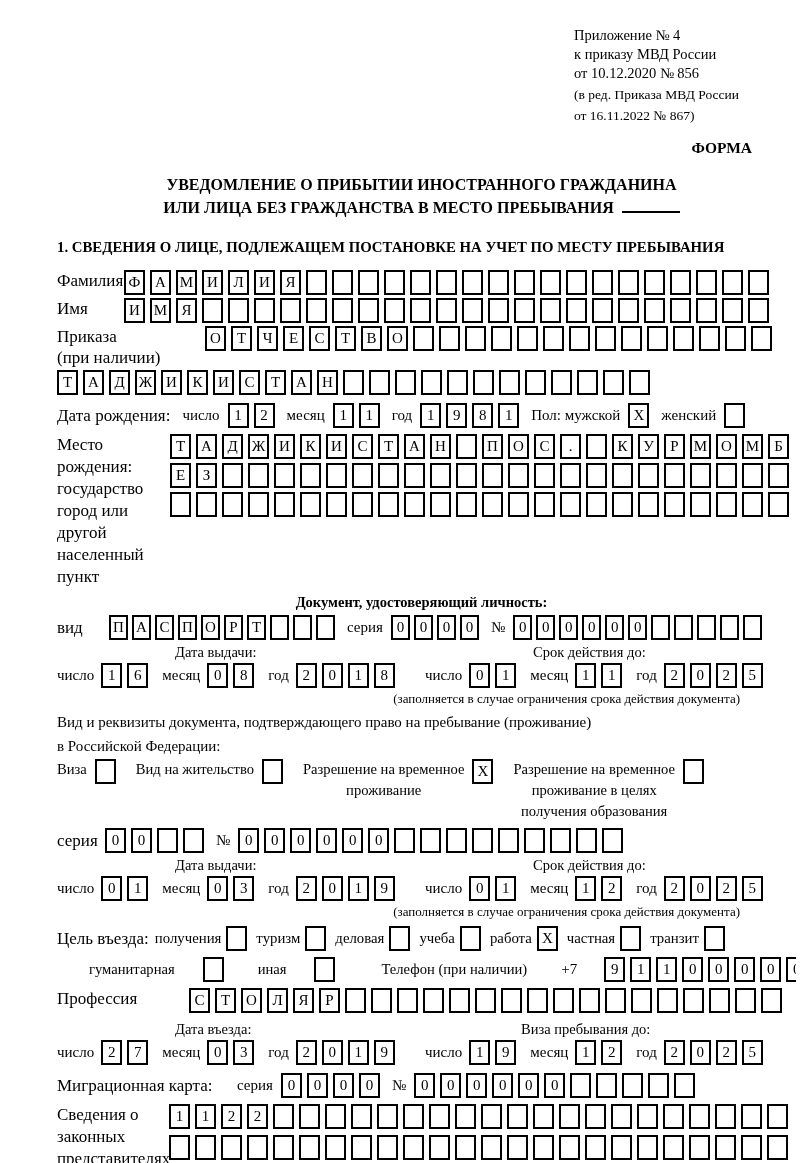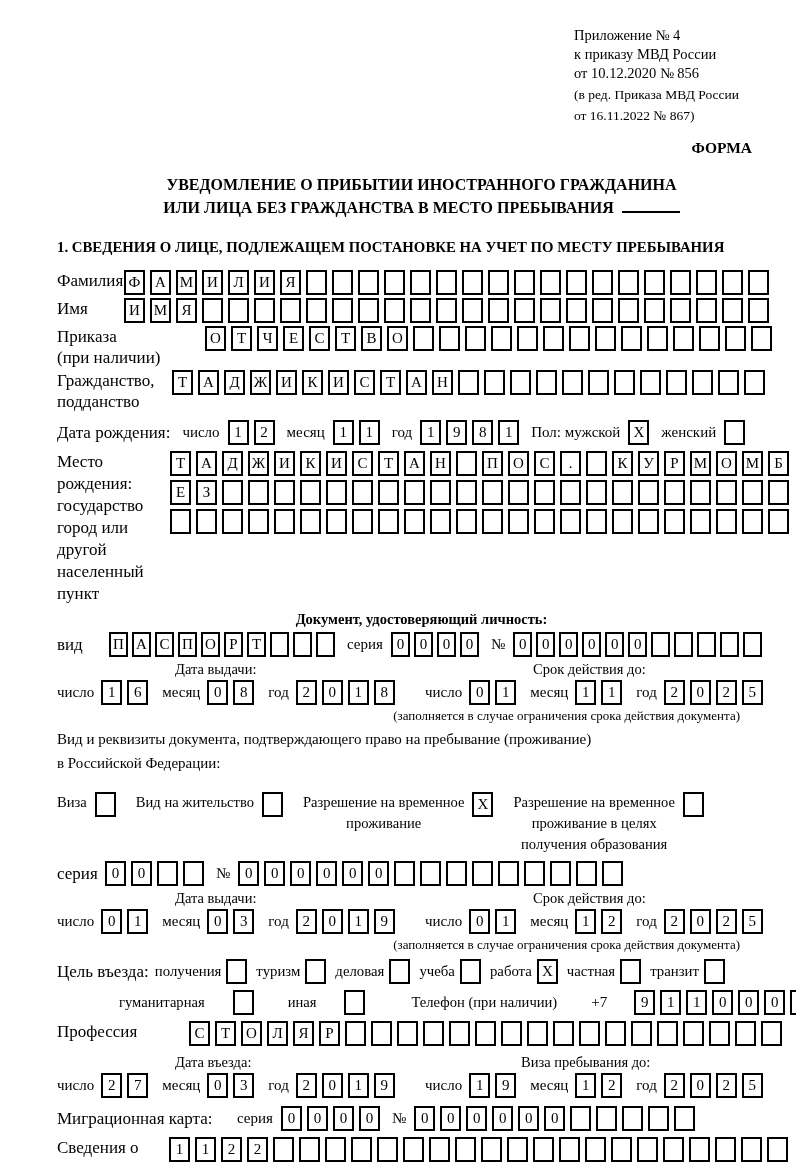--- a/index.html
+++ b/index.html
@@ -45,31 +45,31 @@
   .dual-title { font-size: 14.5px; }
   .dategroup { display: flex; align-items: center; margin-top: 2px; }
   .dg-lab { font-size: 15px; margin-right: 7px; flex: none; }
   .dg-gap { margin-left: 14px; }
   .foot { font-size: 13px; margin-top: 3px; }
   .foot.right { text-align: right; padding-right: 46px; }
 
   .req { font-size: 15px; line-height: 22px; }
 
   
-  .permits { margin-top: 18px; }
+  .permits { margin-top: 2px; }
   .plab { font-size: 14.6px; line-height: 21px; flex: none; }
   .center { text-align: center; }
   .permits .cell { margin-left: 8px; }
   .permits .gap { margin-left: 20px; }
 
   
   .purpose .plab2 { font-size: 14.8px; margin: 0 5px 0 9px; flex: none; }
   .purpose .plab2.first { margin-left: 6px; }
 
-  .phone-row { margin-left: 62px; gap: 20px; }
+  .phone-row { margin-left: 32px; gap: 20px; }
   .prefix { font-size: 15px; margin: 0 7px 0 14px; }
 </style>
 </head>
 <body>
 
 <div class="page">
 
   <div class="appendix">
     <div>Приложение № 4</div>
     <div>к приказу МВД России</div>
@@ -174,22 +174,20 @@
         <span class="cell"></span>
         <span class="cell"></span>
         <span class="cell"></span>
         <span class="cell"></span>
         <span class="cell"></span>
         <span class="cell"></span>
       </div>
   </div>
 
   <div class="row mt2">
-    <div class="lab pre" style="width:115px">Гражданство,
-подданство</div>
     <div class="cells">
         <span class="cell">Т</span>
         <span class="cell">А</span>
         <span class="cell">Д</span>
         <span class="cell">Ж</span>
         <span class="cell">И</span>
         <span class="cell">К</span>
         <span class="cell">И</span>
         <span class="cell">С</span>
         <span class="cell">Т</span>

